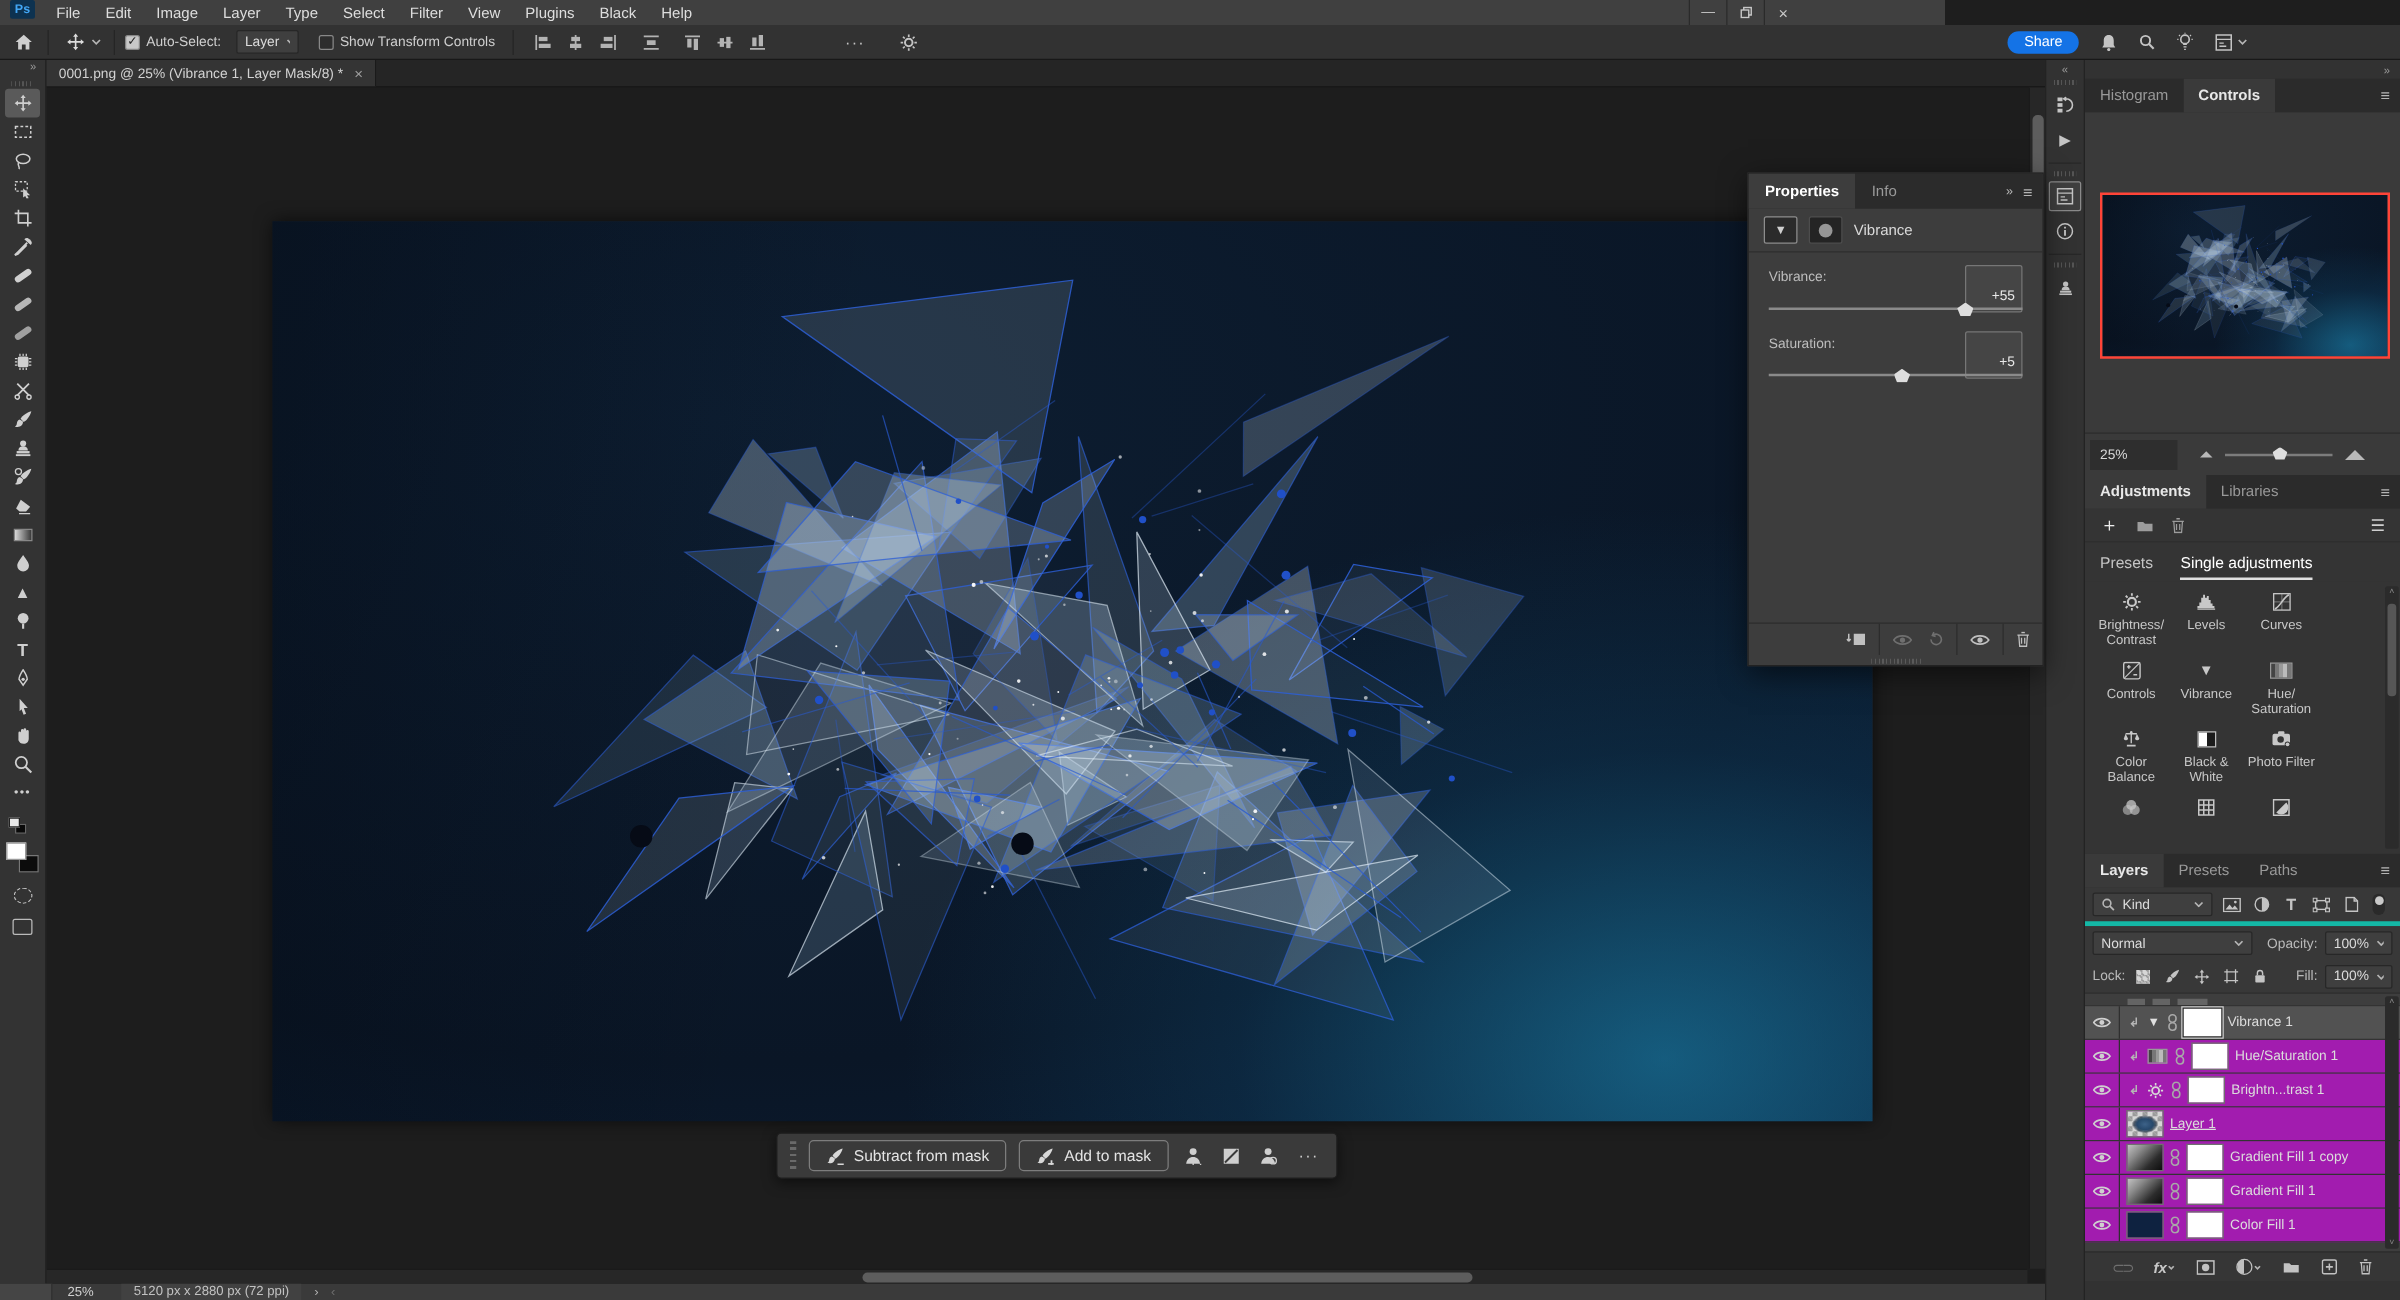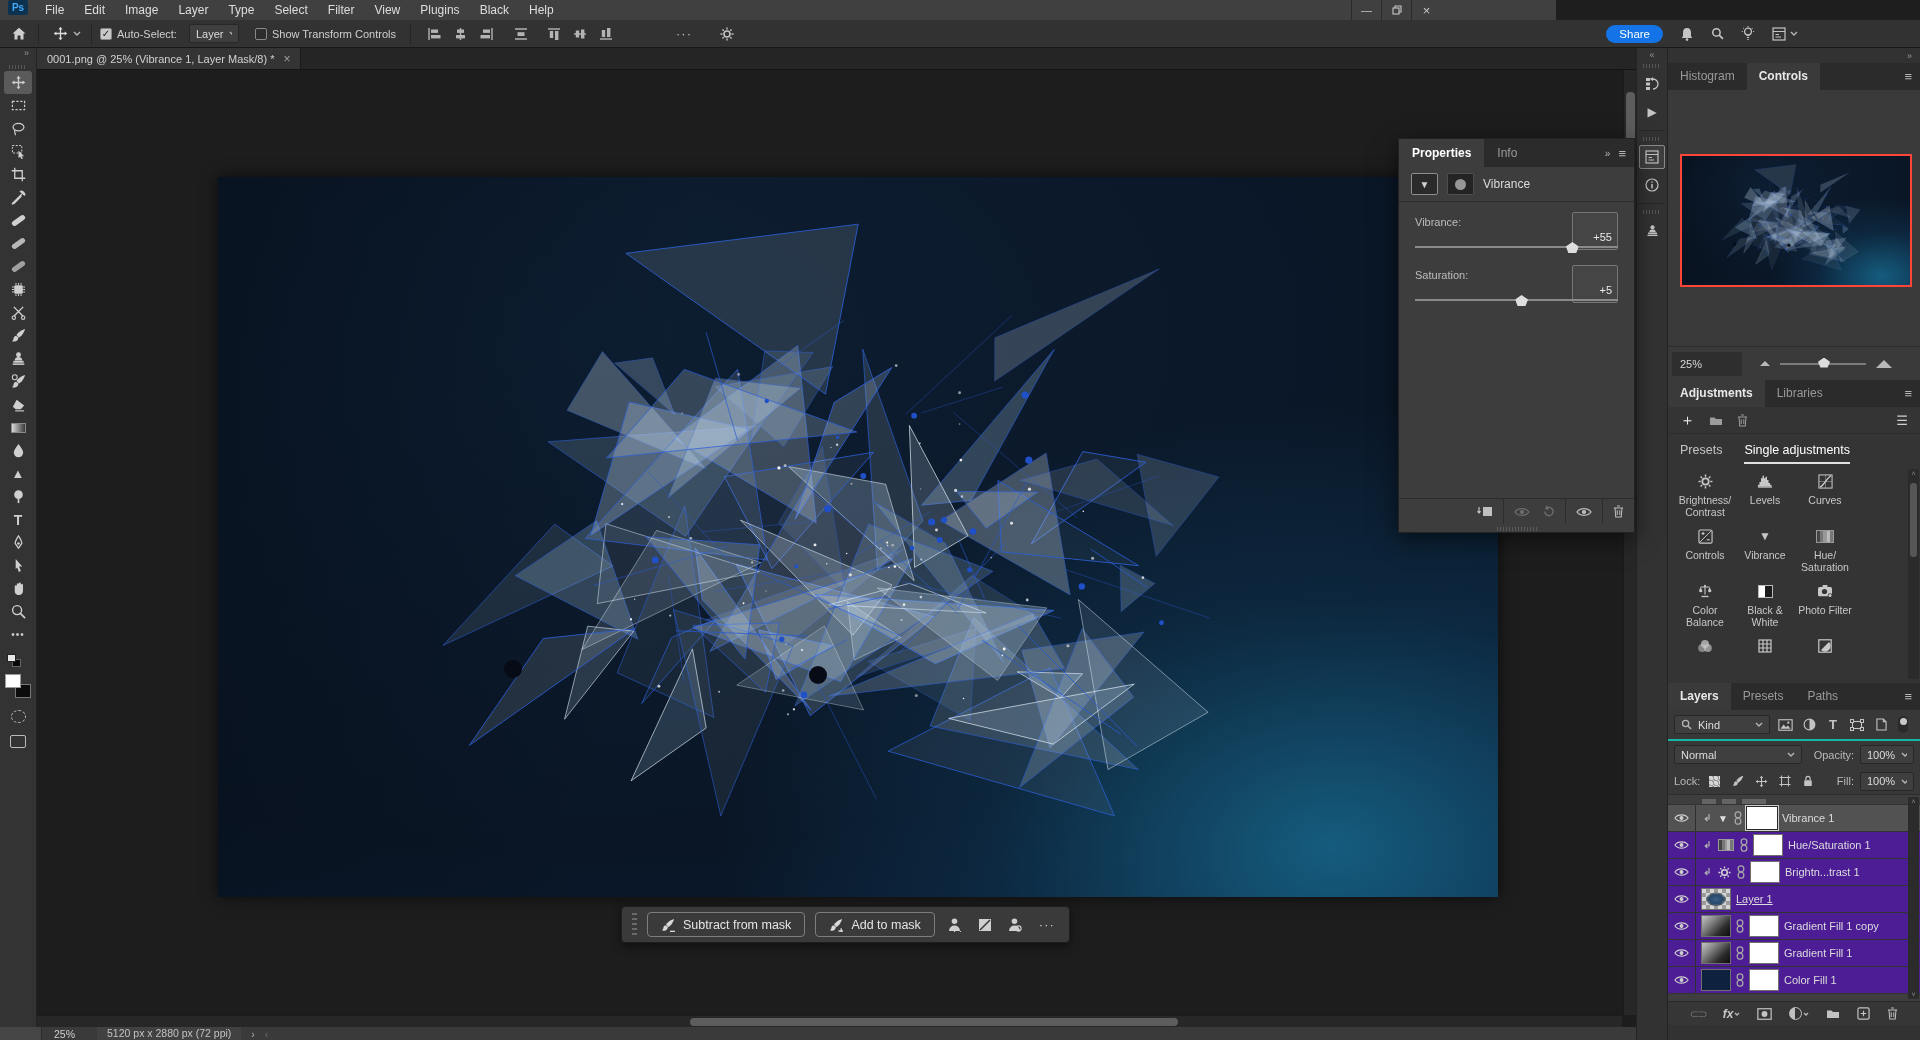--- a/index.html
+++ b/index.html
@@ -116,29 +116,29 @@
 .adjcell{display:flex;flex-direction:column;align-items:center;gap:4px;width:58px;color:#c8c8c8}
 .adjcell .icw{height:20px;display:flex;align-items:center;justify-content:center;color:#c8c8c8}
 .adjcell .lb{font-size:10.5px;text-align:center;line-height:11.5px}
 .stripes{width:18px;height:13px;border:1px solid #999;background:linear-gradient(90deg,#444 0 20%,#777 20% 40%,#999 40% 60%,#bbb 60% 80%,#777 80%)}
 .bwchip{width:15px;height:13px;border:1px solid #bbb;background:linear-gradient(90deg,#fff 0 50%,#1b1b1b 50%)}
 .vscr{position:absolute;right:1px;top:4px;bottom:4px;width:11px;background:#2b2b2b;border-radius:2px}
 .vscr .th{position:absolute;left:2px;top:14px;width:7px;height:74px;background:#565656;border-radius:3px}
 .vscr .ar{position:absolute;left:2px;width:7px;color:#888;font-size:7px;text-align:center}
 
 .lrowbar{display:flex;align-items:center;background:#383838;padding:0 6px;gap:6px}
-.filterrow{height:31px;border-bottom:2px solid #14b8a6}
+.filterrow{height:31px;border-bottom:4px solid #14b8a6}
 .blendrow{height:27px}
 .lockrow{height:27px;border-bottom:1px solid #2c2c2c}
 .llabel{color:#b9b9b9}
 .fic{color:#c4c4c4;display:flex;align-items:center;justify-content:center;width:18px}
 .pill{width:10px;height:17px;border-radius:5px;background:#2a2a2a;position:relative;margin-left:2px}
 .pill .knob{position:absolute;left:1.5px;top:1.5px;width:7px;height:7px;border-radius:50%;background:#c9c9c9}
 .llist{position:relative;height:206px;background:#3e3e3e;overflow:hidden}
-.lrow{display:flex;align-items:stretch;height:27px;border-bottom:1px solid #333;background:#4c1d95}
+.lrow{display:flex;align-items:stretch;height:27px;border-bottom:1px solid #333;background:#a21caf}
 .lrow.sel{background:#525252}
 .eyec{width:28px;display:flex;align-items:center;justify-content:center;border-right:1px solid #2f2f2f;color:#cfcfcf}
 .rowc{display:flex;align-items:center;gap:6px;padding-left:6px;flex:1}
 .maskth{width:28px;height:20px;background:#fff;outline:1px solid #6f6f6f}
 .maskth.cur{outline:1px solid #fff;box-shadow:0 0 0 2px #2a2a2a,0 0 0 3px #cfcfcf}
 .lname{color:#dcdcdc;font-size:11px}
 .chainw{color:#a8a8a8}
 .clipw{color:#b5b5b5}
 .checker{background-image:linear-gradient(45deg,#9a9a9a 25%,transparent 25%,transparent 75%,#9a9a9a 75%),linear-gradient(45deg,#9a9a9a 25%,transparent 25%,transparent 75%,#9a9a9a 75%);background-size:8px 8px;background-position:0 0,4px 4px;background-color:#d6d6d6}
 .l1thumb{width:28px;height:20px;outline:1px solid #6f6f6f;position:relative;overflow:hidden}

